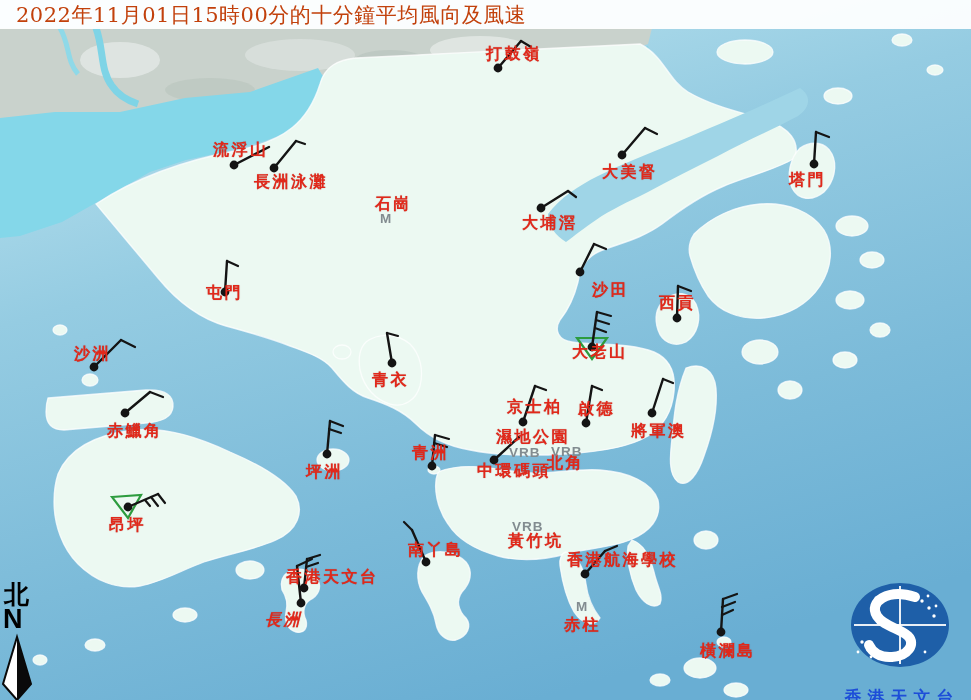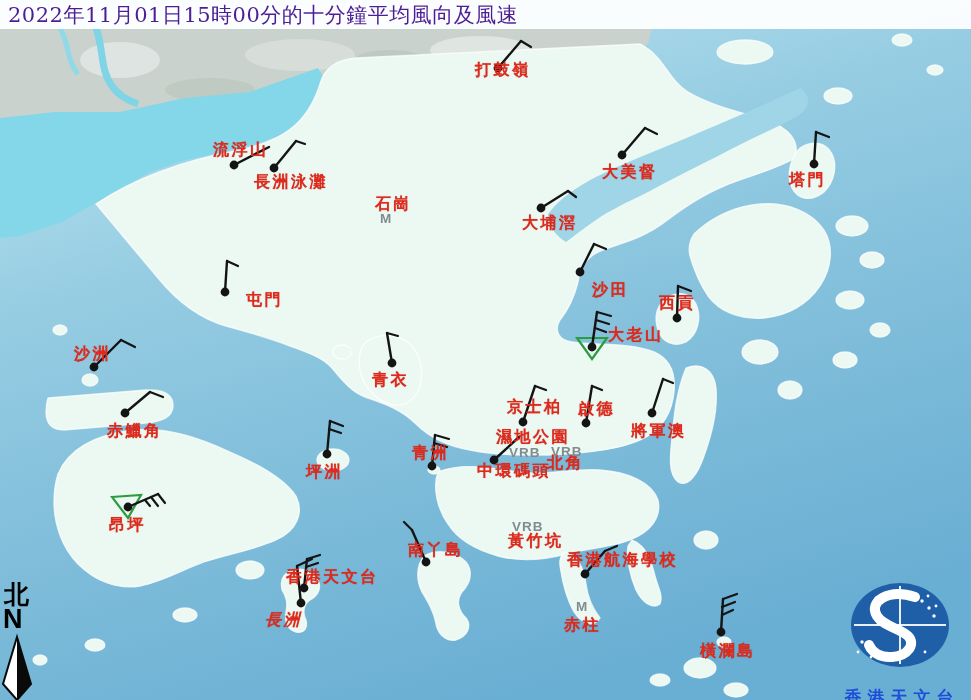--- a/index.html
+++ b/index.html
@@ -1,22 +1,22 @@
 <!DOCTYPE html>
 <html><head>
 <meta charset="utf-8">
 <style>
   html,body{margin:0;padding:0;background:#dfe8ee;}
   .stage{position:relative;width:971px;height:700px;overflow:hidden;
          font-family:"DejaVu Serif",serif;background:#8cc6de;}
   .stage svg{position:absolute;left:0;top:0;}
   .titlebar{position:absolute;left:0;top:0;width:971px;height:29px;
             background:rgba(255,255,255,0.94);z-index:30;display:flex;align-items:center;}
-  .titlebar span{font:400 21px "DejaVu Serif",serif;color:#4c1d95;letter-spacing:0.5px;
-                 padding-left:8px;white-space:nowrap;}
+  .titlebar span{font:400 21px "DejaVu Serif",serif;color:#c2410c;letter-spacing:0.5px;
+                 padding-left:16px;white-space:nowrap;}
   #labels-layer{position:absolute;left:0;top:0;width:971px;height:700px;z-index:20;pointer-events:none;}
   .st-label{position:absolute;color:#e1281a;font:700 16px "DejaVu Serif",serif;
             letter-spacing:2.5px;white-space:nowrap;line-height:1;
             text-shadow:0 0 1px rgba(140,10,0,0.45);}
   .gray-ann{position:absolute;color:#828c90;font:700 13.5px "Liberation Sans",sans-serif;
             letter-spacing:1px;white-space:nowrap;line-height:1;}
   .compass{position:absolute;left:2px;top:582px;z-index:25;width:40px;}
   .compass .cjk{font:700 25px "DejaVu Serif",serif;color:#000;line-height:1;margin-left:2px;}
   .compass .latin{font:800 27px "Liberation Sans",sans-serif;color:#000;line-height:0.9;margin-left:1px;}
   .logo-block{position:absolute;left:838px;top:580px;width:128px;z-index:25;text-align:center;}
@@ -279,32 +279,32 @@
           <circle cx="925" cy="652" r="1.4"></circle>
       </g>
     </g>
   </svg>
 
   <div class="titlebar">
     <span>2022年11月01日15時00分的十分鐘平均風向及風速</span>
   </div>
 
   <div id="labels-layer">
-      <div class="st-label" style="left: 475px; top: 46px; margin-top: 16px;">打鼓嶺</div>
+      <div class="st-label" style="left: 486px; top: 46px;">打鼓嶺</div>
       <div class="st-label" style="left: 213px; top: 142px; text-align: center;">流浮山</div>
       <div class="st-label" style="left: 254px; top: 174px;">長洲泳灘</div>
       <div class="st-label" style="left: 375px; top: 196px;">石崗</div>
       <div class="st-label" style="left: 602px; top: 164px;">大美督</div>
       <div class="st-label" style="left: 789px; top: 172px;">塔門</div>
       <div class="st-label" style="left: 522px; top: 215px; text-align: right;">大埔滘</div>
       <div class="st-label" style="left: 592px; top: 282px;">沙田</div>
-      <div class="st-label" style="left: 206px; top: 292px; margin-left: 40px;">屯門</div>
+      <div class="st-label" style="left: 206px; top: 285px;">屯門</div>
       <div class="st-label" style="left: 74px; top: 346px;">沙洲</div>
       <div class="st-label" style="left: 659px; top: 295px;">西貢</div>
-      <div class="st-label" style="left: 572px; top: 327px; margin-left: 36px;">大老山</div>
+      <div class="st-label" style="left: 572px; top: 344px;">大老山</div>
       <div class="st-label" style="left: 372px; top: 372px;">青衣</div>
       <div class="st-label" style="left: 107px; top: 423px;">赤鱲角</div>
       <div class="st-label" style="left: 507px; top: 399px;">京士柏</div>
       <div class="st-label" style="left: 578px; top: 401px;">啟德</div>
       <div class="st-label" style="left: 631px; top: 423px;">將軍澳</div>
       <div class="st-label" style="left: 496px; top: 429px;">濕地公園</div>
       <div class="st-label" style="left: 547px; top: 455px;">北角</div>
       <div class="st-label" style="left: 477px; top: 463px;">中環碼頭</div>
       <div class="st-label" style="left: 306px; top: 464px;">坪洲</div>
       <div class="st-label" style="left: 412px; top: 445px;">青洲</div>

